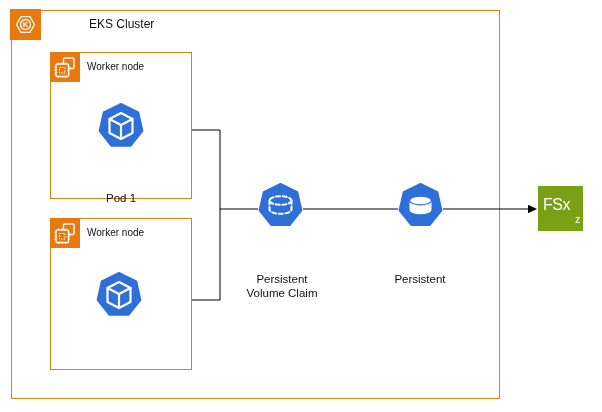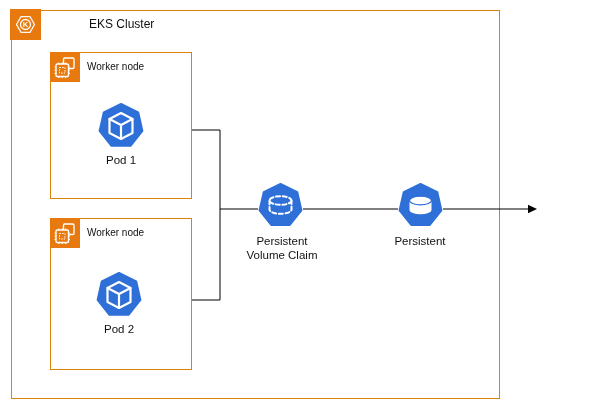--- a/index.html
+++ b/index.html
@@ -18,21 +18,21 @@
   .group-box{border:1.5px solid var(--orange-border);background:#ffffff;box-sizing:border-box;}
   .eks-box{left:11px;top:10px;width:489px;height:389px;background:transparent;}
   .wn-box1{left:50px;top:52px;width:142px;height:147px;}
   .wn-box2{left:50px;top:218px;width:142px;height:152px;}
 
   .label{white-space:nowrap;line-height:1.15;}
   .eks-label{left:49px;top:18px;font-size:12px;margin-left:40px;}
   .wn-label{font-size:10px;}
   .wn-label1{left:87px;top:61px;}
   .wn-label2{left:87px;top:227px;}
-  .icon-label{font-size:11.5px;text-align:center;line-height:14px;white-space:normal;}
+  .icon-label{font-size:11.5px;text-align:center;line-height:14px;white-space:normal;margin-top:38px;}
   .pod1-label{left:81px;top:153px;width:80px;}
   .pod2-label{left:79px;top:322px;width:80px;}
   .pvc-label{left:223px;top:234px;width:118px;}
   .pv-label{left:361px;top:234px;width:118px;}
 
   svg{display:block;}
   .orange-fill{fill:var(--orange-fill);}
   .hepta{fill:var(--k8s-blue);stroke:var(--k8s-blue);stroke-width:2;stroke-linejoin:round;}
   .pv-ellipse-stroke{stroke:var(--k8s-blue);}
 
@@ -124,21 +124,20 @@
   <div class="abs" style="left:96px;top:272px;">
     <svg width="46" height="46" viewBox="0 0 46 46">
       <polygon class="hepta" points="23,1 40.2,9.3 44.4,27.9 32.5,42.8 13.5,42.8 1.6,27.9 5.8,9.3"></polygon>
       <g fill="none" stroke="#ffffff" stroke-width="2.2" stroke-linejoin="round" stroke-linecap="round">
         <polygon points="23,10 34.5,16 34.5,30 23,36 11.5,30 11.5,16"></polygon>
         <polyline points="11.5,16 23,22 34.5,16"></polyline>
         <line x1="23" y1="22" x2="23" y2="36"></line>
       </g>
     </svg>
   </div>
-  <div class="abs label icon-label pod2-label">Pod 2</div>
 
   <div class="abs" style="left:258px;top:183px;">
     <svg width="45" height="45" viewBox="0 0 45 45">
       <polygon class="hepta" points="22.5,1 39.3,9.1 43.4,27.3 31.8,41.9 13.2,41.9 1.6,27.3 5.7,9.1"></polygon>
       <g fill="none" stroke="#ffffff" stroke-width="2" stroke-dasharray="4 2.6" stroke-linecap="round">
         <ellipse cx="22.5" cy="17.5" rx="11" ry="4.3"></ellipse>
         <path d="M11.5,17.5 v9 a11,4.3 0 0 0 22,0 v-9"></path>
       </g>
     </svg>
   </div>
@@ -151,14 +150,24 @@
     <svg width="45" height="45" viewBox="0 0 45 45">
       <polygon class="hepta" points="22.5,1 39.3,9.1 43.4,27.3 31.8,41.9 13.2,41.9 1.6,27.3 5.7,9.1"></polygon>
       <path d="M11.5,17.5 v9.5 a11,4.3 0 0 0 22,0 v-9.5 z" fill="#ffffff"></path>
       <ellipse class="pv-ellipse-stroke" cx="22.5" cy="17.5" rx="11" ry="4.3" fill="#ffffff" stroke-width="1.2"></ellipse>
     </svg>
   </div>
   <div class="abs label icon-label pv-label">
     <div>Persistent</div>
   </div>
 
+  <div class="abs fsx-box">
+    <span class="fsx-main">FSx</span>
+    <span class="fsx-sub">
+      <span>z</span>
+      <span class="fsx-lines">
+          <i></i>
+          <i></i>
+        </span>
+    </span>
+  </div>
 
 </div>
 
 </body></html>

